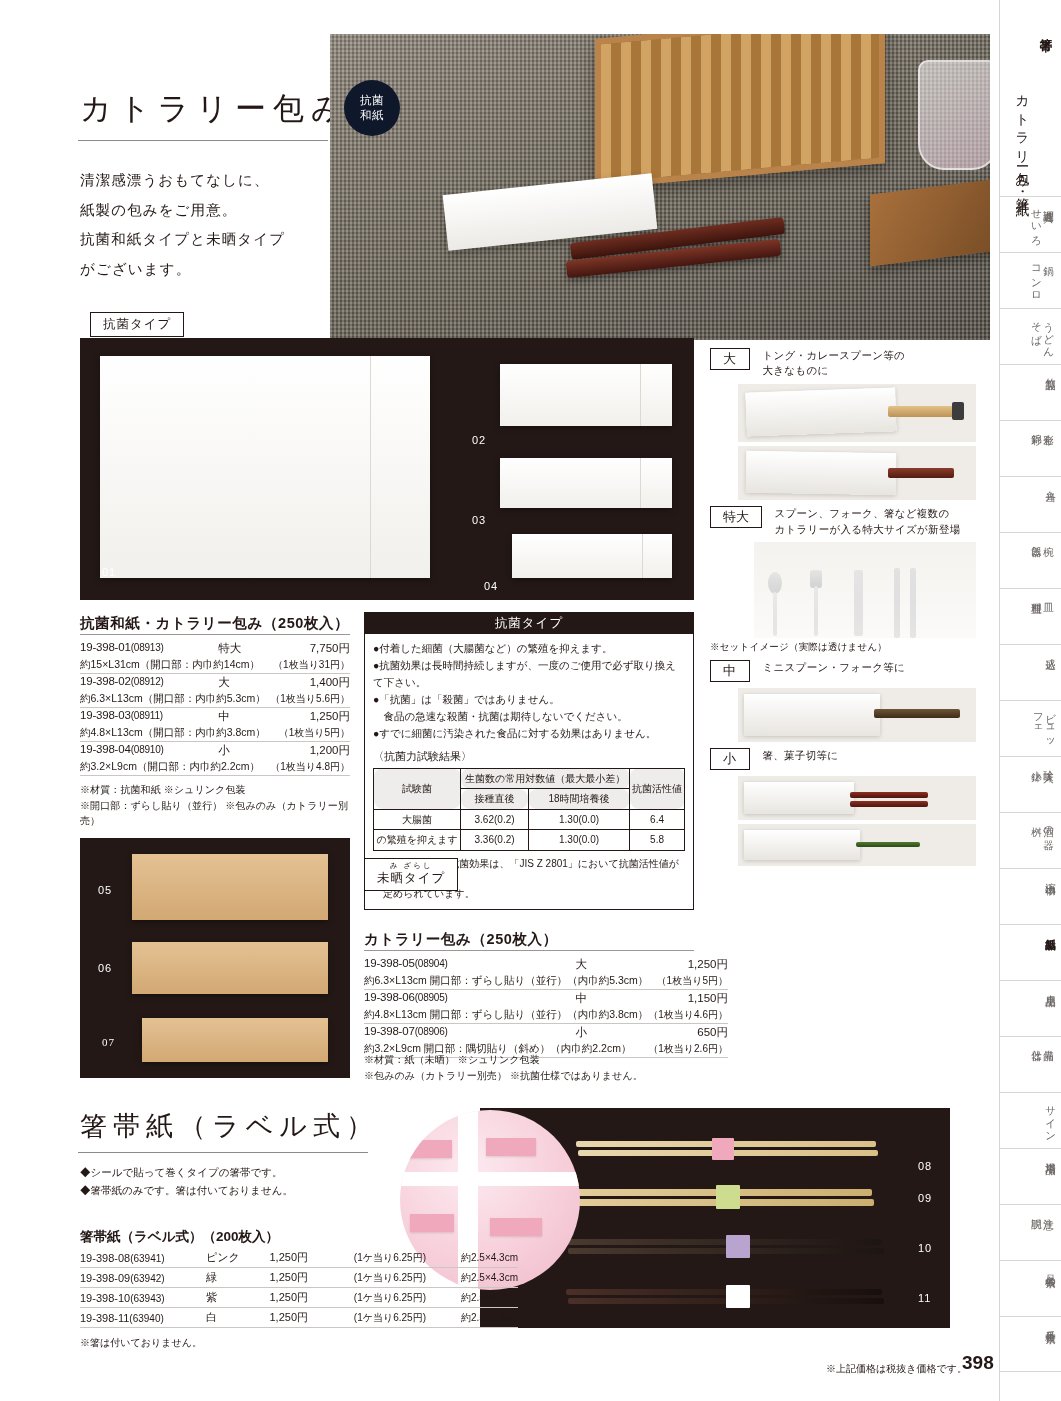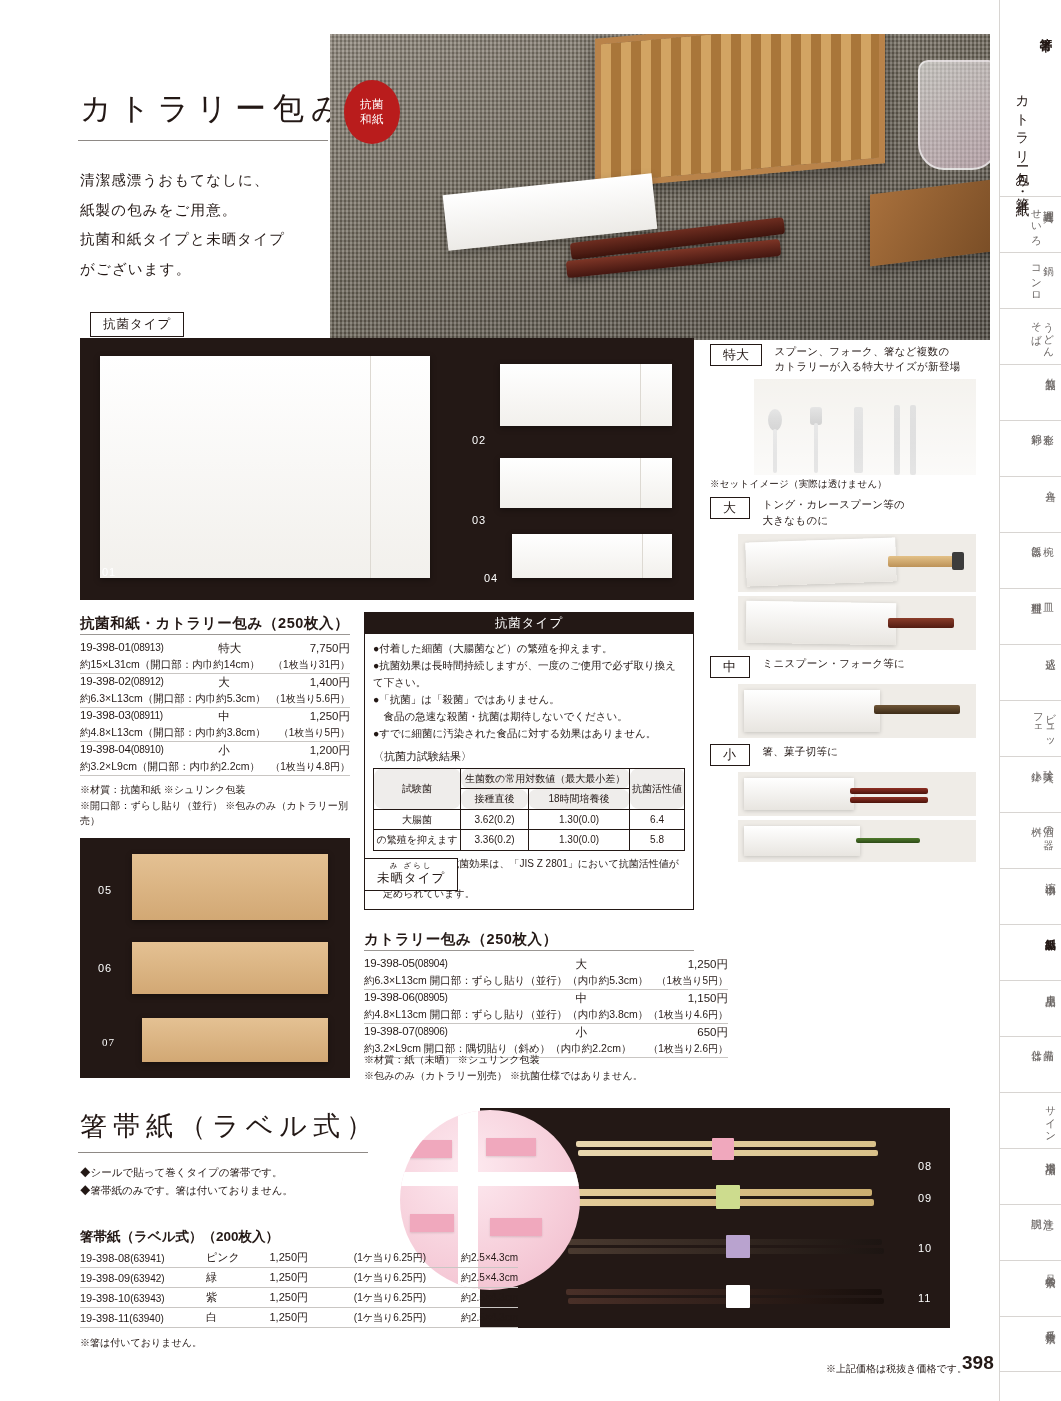--- a/index.html
+++ b/index.html
@@ -105,22 +105,22 @@
     box-shadow: 0 3px 7px rgba(0,0,0,.4);
   }
   .hero-chop2 {
     position: absolute; left: 236px; top: 216px; width: 215px; height: 17px;
     background: linear-gradient(180deg,#7d3526,#431610);
     border-radius: 4px; transform: rotate(-6deg);
     box-shadow: 0 3px 7px rgba(0,0,0,.4);
   }
   .badge-round {
     position: absolute; left: 344px; top: 80px;
-    width: 56px; height: 64px; border-radius: 50%;
-    background: #b91c1c; color: #fff;
+    width: 56px; height: 56px; border-radius: 50%;
+    background: #0f172a; color: #fff;
     font-size: 11.5px; line-height: 1.3; letter-spacing: .5px;
     display: flex; align-items: center; justify-content: center; text-align: center;
     flex-direction: column;
   }
 
   .tag-box {
     position: absolute; border: 1px solid #231815; padding: 3px 12px;
     font-size: 12.5px; letter-spacing: 1px; background: #fff;
   }
   .tag-antibac { left: 90px; top: 312px; }
@@ -298,55 +298,55 @@
         </div>
       <div class="env-white p1-03">
           <div class="fold-line"></div>
         </div>
       <div class="env-white p1-04">
           <div class="fold-line"></div>
         </div>
       <span class="pnum" style="left:22px; top:228px;">01</span>
       <span class="pnum" style="left:392px; top:96px;">02</span>
       <span class="pnum" style="left:392px; top:176px;">03</span>
-      <span class="pnum" style="left:404px; top:234px;">04</span>
+      <span class="pnum" style="left:404px; top:242px;">04</span>
     </div>
 
     <div class="sample-col">
+
+      <div class="sample-row" style="margin-top:4px;">
+        <span class="size-chip">大</span>
+        <span class="sample-note" id="note-1">トング・カレースプーン等の<br>大きなものに</span>
+        <div class="photo-box wrap-img" style="width:238px; height:58px; margin-left:28px; margin-top:6px;">
+          <div class="wrap-paper" style="left:8px; top:6px; width:150px; height:44px; transform:rotate(-2deg);"></div>
+          <div class="stick" style="position:absolute; left:150px; top:22px; width:70px; height:11px; background:linear-gradient(180deg,#e3c188,#bd9257);"></div>
+          <div class="stick" style="position:absolute; left:214px; top:18px; width:12px; height:18px; background:#3c3c3c;"></div>
+        </div>
+        <div class="photo-box wrap-img" style="width:238px; height:54px; margin-left:28px; margin-top:4px;">
+          <div class="wrap-paper" style="left:8px; top:6px; width:150px; height:42px; transform:rotate(1deg);"></div>
+          <div class="stick" style="position:absolute; left:150px; top:22px; width:66px; height:10px; background:linear-gradient(180deg,#8a3c2a,#521c12);"></div>
+        </div>
+      </div>
 
       <div class="sample-row">
         <span class="size-chip wide">特大</span>
         <span class="sample-note" id="note-0">スプーン、フォーク、箸など複数の<br>カトラリーが入る特大サイズが新登場</span>
         <div class="photo-box ph-tokudai">
           <div class="cutlery-set">
             <div class="c-spoon" style="left:0; top:14px; width:14px; height:22px; border-radius:50%;"></div>
             <div class="c-spoon" style="left:5px; top:34px; width:4px; height:44px;"></div>
             <div class="c-fork" style="left:42px; top:12px; width:12px; height:18px; border-radius:3px;"></div>
             <div class="c-fork" style="left:46px; top:28px; width:4px; height:50px;"></div>
             <div class="c-knife" style="left:86px; top:12px; width:9px; height:66px;"></div>
             <div class="c-chop" style="left:126px; top:10px; width:6px; height:70px; background:linear-gradient(180deg,#c9c9c9,#9a9a9a);"></div>
             <div class="c-chop" style="left:142px; top:10px; width:6px; height:70px; background:linear-gradient(180deg,#c9c9c9,#9a9a9a);"></div>
           </div>
           <div style="position:absolute; left:0; top:0; width:100%; height:100%; background:linear-gradient(180deg,rgba(255,255,255,.35),rgba(255,255,255,.75));"></div>
         </div>
         <div class="small-note">※セットイメージ（実際は透けません）</div>
-      </div>
-
-      <div class="sample-row" style="margin-top:4px;">
-        <span class="size-chip">大</span>
-        <span class="sample-note" id="note-1">トング・カレースプーン等の<br>大きなものに</span>
-        <div class="photo-box wrap-img" style="width:238px; height:58px; margin-left:28px; margin-top:6px;">
-          <div class="wrap-paper" style="left:8px; top:6px; width:150px; height:44px; transform:rotate(-2deg);"></div>
-          <div class="stick" style="position:absolute; left:150px; top:22px; width:70px; height:11px; background:linear-gradient(180deg,#e3c188,#bd9257);"></div>
-          <div class="stick" style="position:absolute; left:214px; top:18px; width:12px; height:18px; background:#3c3c3c;"></div>
-        </div>
-        <div class="photo-box wrap-img" style="width:238px; height:54px; margin-left:28px; margin-top:4px;">
-          <div class="wrap-paper" style="left:8px; top:6px; width:150px; height:42px; transform:rotate(1deg);"></div>
-          <div class="stick" style="position:absolute; left:150px; top:22px; width:66px; height:10px; background:linear-gradient(180deg,#8a3c2a,#521c12);"></div>
-        </div>
       </div>
 
       <div class="sample-row" style="margin-top:6px;">
         <span class="size-chip">中</span>
         <span class="sample-note" id="note-2">ミニスプーン・フォーク等に</span>
         <div class="photo-box wrap-img" style="width:238px; height:54px; margin-left:28px; margin-top:6px;">
           <div class="wrap-paper" style="left:6px; top:6px; width:136px; height:42px;"></div>
           <div class="stick" style="position:absolute; left:136px; top:21px; width:86px; height:9px; background:linear-gradient(180deg,#6f5537,#3d2c18);"></div>
         </div>
       </div>

